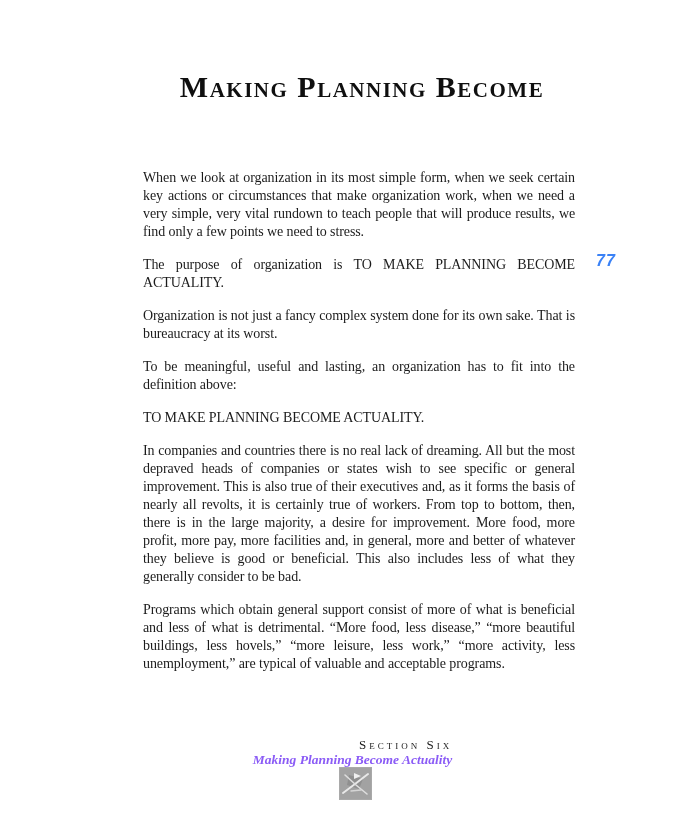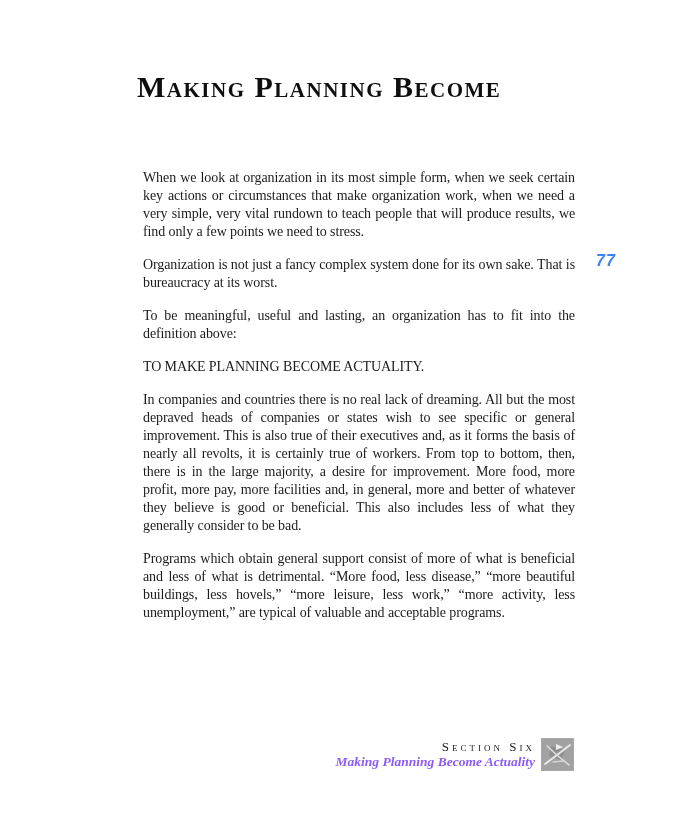--- a/index.html
+++ b/index.html
@@ -21,21 +21,21 @@
     top: 50px;
     width: 450px;
     font-family: "Liberation Serif", serif;
     font-variant: small-caps;
     font-weight: bold;
     font-size: 30px;
     line-height: 33px;
     letter-spacing: 1.5px;
     color: #0f0f0f;
   }
-  .page-title .tline { display: block; }
+  .page-title .tline { display: block; text-align: center; }
   .page-number {
     position: absolute;
     left: 596px;
     top: 252px;
     font-family: "Liberation Sans", sans-serif;
     font-style: italic;
     font-weight: bold;
     font-size: 16px;
     letter-spacing: 1px;
     color: #3b82f6;
@@ -56,20 +56,21 @@
     color: #1b1b1b;
   }
   .footer {
     position: absolute;
     left: 137px;
     top: 738px;
     width: 437px;
     display: flex;
     justify-content: flex-end;
     align-items: center;
+    flex-direction: column;
   }
   .footer-text {
     text-align: right;
     margin-right: 6px;
   }
   .footer-section {
     font-variant: small-caps;
     font-size: 13px;
     letter-spacing: 3px;
     color: #1b1b1b;
@@ -92,20 +93,21 @@
 <body>
 
 <h1 class="page-title">
   <span class="tline">Making Planning Become</span>
 </h1>
 
 <div class="page-number">77</div>
 
 <div class="content">
   <p>When we look at organization in its most simple form, when we seek certain key actions or circumstances that make organization work, when we need a very simple, very vital rundown to teach people that will produce results, we find only a few points we need to stress.</p>
+  <p>The purpose of organization is TO MAKE PLANNING BECOME ACTUALITY.</p>
   <p>Organization is not just a fancy complex system done for its own sake. That is bureaucracy at its worst.</p>
   <p>To be meaningful, useful and lasting, an organization has to fit into the definition above:</p>
   <p>TO MAKE PLANNING BECOME ACTUALITY.</p>
   <p>In companies and countries there is no real lack of dreaming. All but the most depraved heads of companies or states wish to see specific or general improvement. This is also true of their executives and, as it forms the basis of nearly all revolts, it is certainly true of workers. From top to bottom, then, there is in the large majority, a desire for improvement. More food, more profit, more pay, more facilities and, in general, more and better of whatever they believe is good or beneficial. This also includes less of what they generally consider to be bad.</p>
   <p>Programs which obtain general support consist of more of what is beneficial and less of what is detrimental. “More food, less disease,” “more beautiful buildings, less hovels,” “more leisure, less work,” “more activity, less unemployment,” are typical of valuable and acceptable programs.</p>
 </div>
 
 <div class="footer">
   <div class="footer-text">
     <div class="footer-section">Section Six</div>

